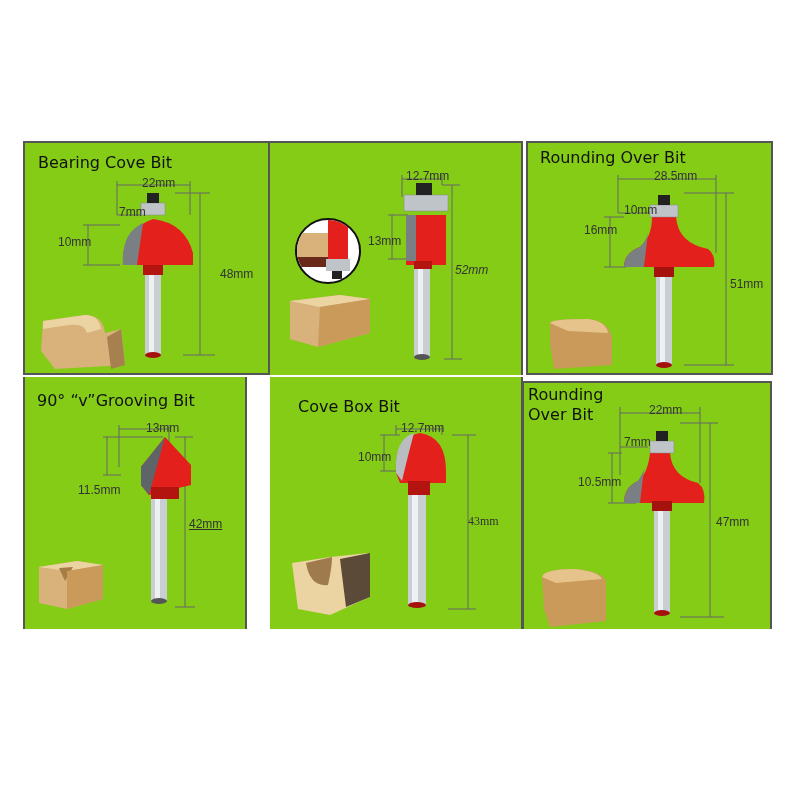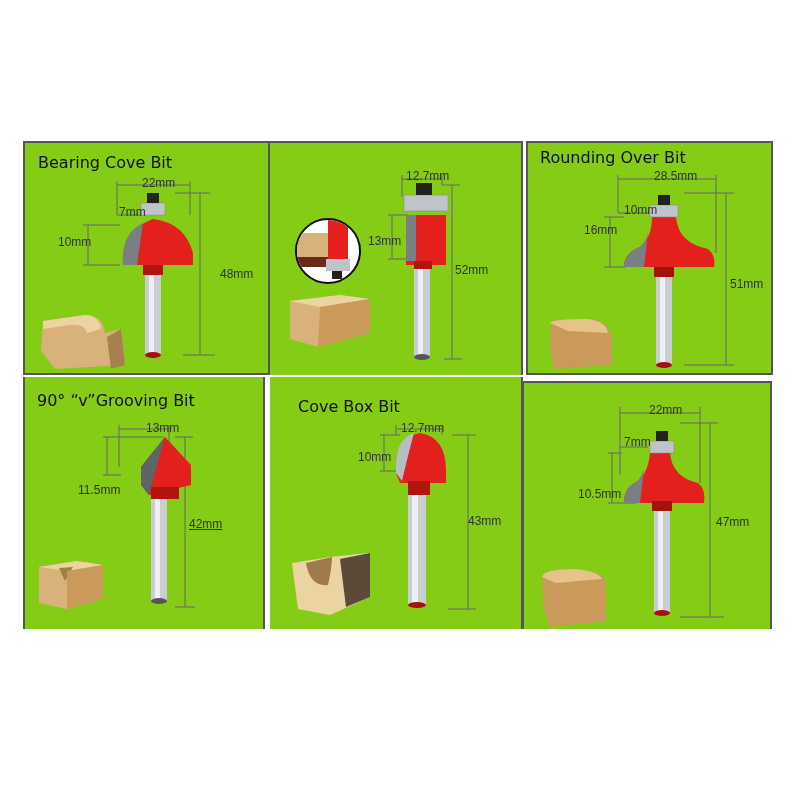--- a/index.html
+++ b/index.html
@@ -97,21 +97,21 @@
 
     <rect x="136" y="72" width="40" height="50" fill="#e3201b"></rect>
     <rect x="136" y="72" width="10" height="46" fill="#7a7f83"></rect>
     <rect x="144" y="118" width="18" height="8" fill="#b3140f"></rect>
 
     <rect x="134" y="52" width="44" height="16" fill="#bfc4c8" stroke="#888" stroke-width="0.5"></rect>
     <rect x="146" y="40" width="16" height="12" fill="#222"></rect>
   </svg>
   <div class="dim" style="left:136px; top:26px;">12.7mm</div>
   <div class="dim" style="left:98px; top:91px;">13mm</div>
-  <div class="dim" style="left:185px; top:120px;">52mm</div>
+  <div class="dim" style="left:185px; top:120px;font-style:italic;">52mm</div>
 </div>
 
 <div class="panel b-top b-left b-right b-bottom" style="left:526px; top:141px; width:247px; height:234px;">
   <div class="title" style="left:12px; top:5px;">Rounding Over Bit</div>
   <svg class="svgwrap" width="247" height="234">
     <g stroke="#666" stroke-width="1" fill="none">
       <line x1="90" y1="36" x2="188" y2="36"></line>
         <line x1="90" y1="32" x2="90" y2="70"></line>
         <line x1="188" y1="32" x2="188" y2="110"></line>
       <line x1="90" y1="70" x2="124" y2="70"></line>
@@ -138,21 +138,21 @@
 
     <rect x="122" y="62" width="28" height="12" fill="#bfc4c8" stroke="#888" stroke-width="0.5"></rect>
     <rect x="130" y="52" width="12" height="10" fill="#222"></rect>
   </svg>
   <div class="dim" style="left:126px; top:26px;">28.5mm</div>
   <div class="dim" style="left:96px; top:60px;">10mm</div>
   <div class="dim" style="left:56px; top:80px;">16mm</div>
   <div class="dim" style="left:202px; top:134px;">51mm</div>
 </div>
 
-<div class="panel b-left b-right" style="left:23px; top:377px; width:242px; height:252px;">
+<div class="panel b-left b-right" style="left:23px; top:377px; width:224px; height:252px;">
   <div class="title" style="left:12px; top:14px;">90° “v”Grooving Bit</div>
   <svg class="svgwrap" width="247" height="252">
     <g stroke="#666" stroke-width="1" fill="none">
       <line x1="94" y1="52" x2="144" y2="52"></line>
         <line x1="94" y1="48" x2="94" y2="90"></line>
         <line x1="144" y1="48" x2="144" y2="90"></line>
       <line x1="82" y1="60" x2="82" y2="98"></line>
         <line x1="78" y1="60" x2="138" y2="60"></line>
         <line x1="78" y1="98" x2="96" y2="98"></line>
       <line x1="160" y1="60" x2="160" y2="230"></line>
@@ -204,24 +204,26 @@
     <rect x="138" y="116" width="18" height="112" fill="#c9ced2"></rect>
     <rect x="142" y="116" width="6" height="112" fill="#eef1f3"></rect>
     <ellipse cx="147" cy="228" rx="9" ry="3" fill="#a5110d"></ellipse>
 
     <path d="M126 96 Q124 60 150 56 Q176 60 176 94 L176 106 L130 106 Z" fill="#e3201b"></path>
     <path d="M126 96 Q124 62 144 56 Q138 78 132 104 Z" fill="#b8bdc1"></path>
     <rect x="138" y="104" width="22" height="14" fill="#b3140f"></rect>
   </svg>
   <div class="dim" style="left:131px; top:44px;">12.7mm</div>
   <div class="dim" style="left:88px; top:73px;">10mm</div>
-  <div class="dim" style="left:198px; top:137px;">43mm</div>
+  <div class="dim" style="left:198px; top:137px;font-family:Liberation Serif, serif;">43mm</div>
 </div>
 
 <div class="panel b-top b-left b-right" style="left:522px; top:381px; width:250px; height:248px;">
+  <div class="title" style="left:4px; top:2px;">Rounding
+Over Bit</div>
   <svg class="svgwrap" width="250" height="248">
     <g stroke="#666" stroke-width="1" fill="none">
       <line x1="96" y1="30" x2="176" y2="30"></line>
         <line x1="96" y1="24" x2="96" y2="92"></line>
         <line x1="176" y1="24" x2="176" y2="100"></line>
       <line x1="96" y1="64" x2="124" y2="64"></line>
       <line x1="88" y1="70" x2="88" y2="120"></line>
         <line x1="84" y1="70" x2="98" y2="70"></line>
         <line x1="84" y1="120" x2="112" y2="120"></line>
       <line x1="186" y1="40" x2="186" y2="234"></line>
@@ -240,15 +242,15 @@
 
     <path d="M100 120 Q100 104 114 98 Q124 90 126 70 L146 70 Q148 94 174 100 Q182 106 180 120 Z" fill="#e3201b"></path>
     <path d="M100 120 Q100 104 114 98 Q118 92 120 86 L116 120 Z" fill="#7a7f83"></path>
     <rect x="128" y="118" width="20" height="10" fill="#a5110d"></rect>
 
     <rect x="126" y="58" width="24" height="12" fill="#bfc4c8" stroke="#888" stroke-width="0.5"></rect>
     <rect x="132" y="48" width="12" height="10" fill="#222"></rect>
   </svg>
   <div class="dim" style="left:125px; top:20px;">22mm</div>
   <div class="dim" style="left:100px; top:52px;">7mm</div>
-  <div class="dim" style="left:54px; top:104px;">10.5mm</div>
+  <div class="dim" style="left:54px; top:92px;">10.5mm</div>
   <div class="dim" style="left:192px; top:132px;">47mm</div>
 </div>
 
 </body></html>

